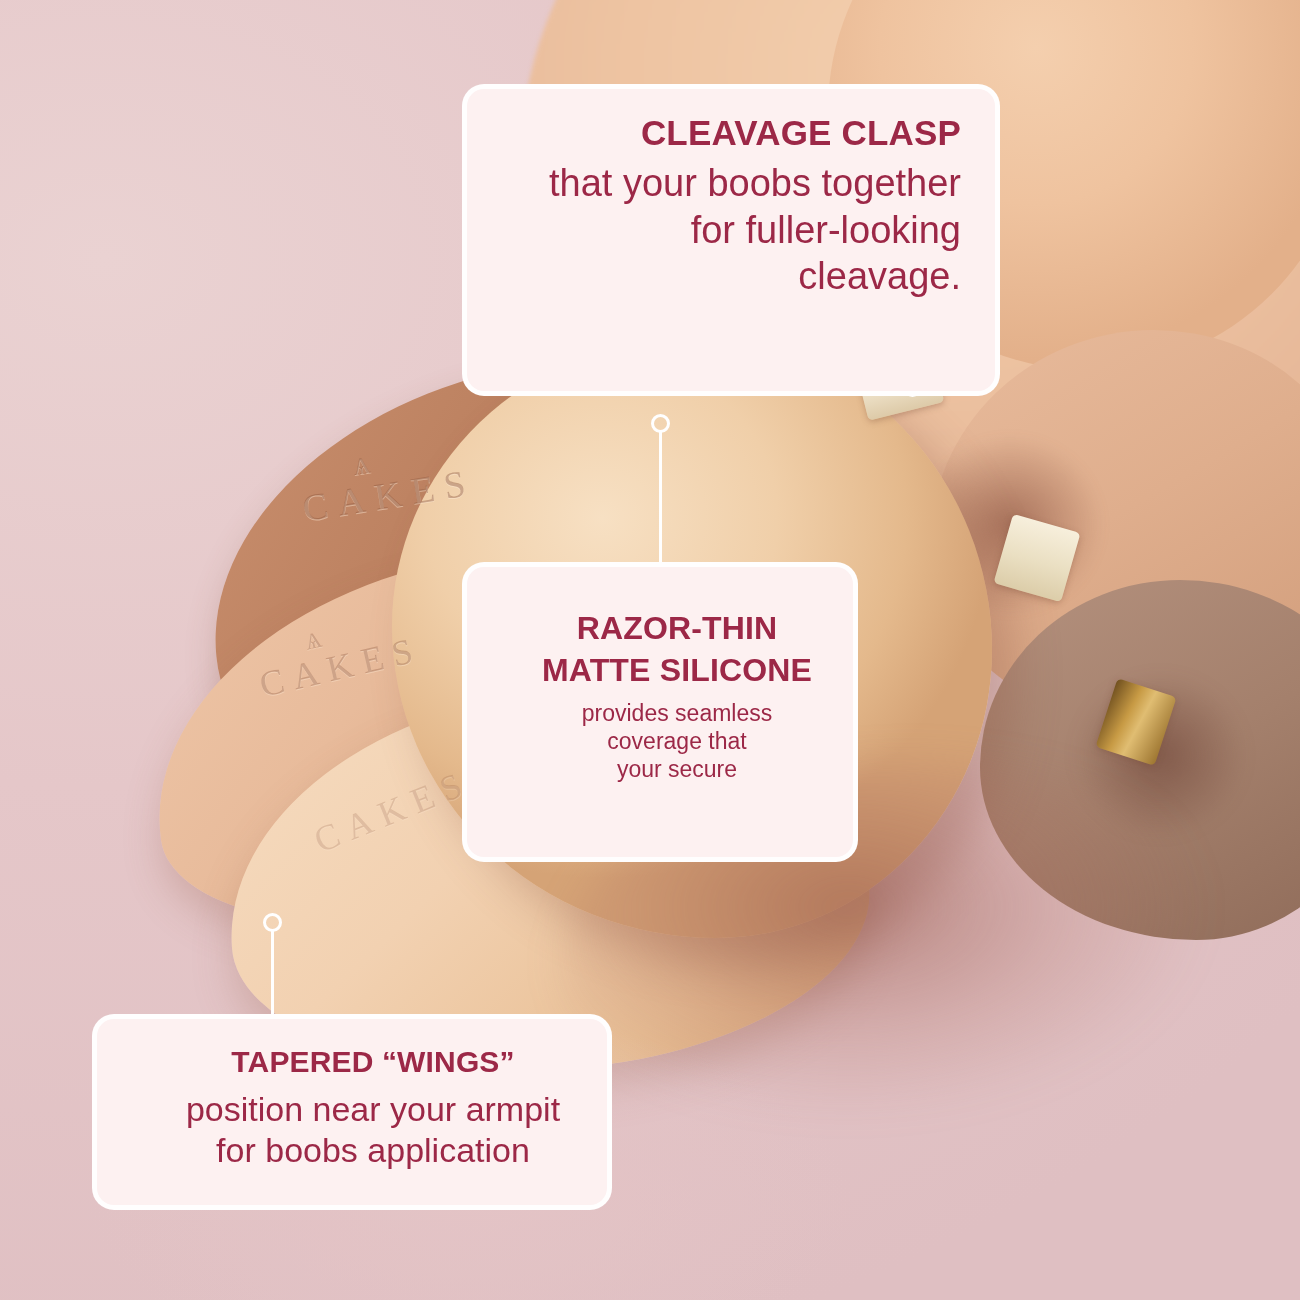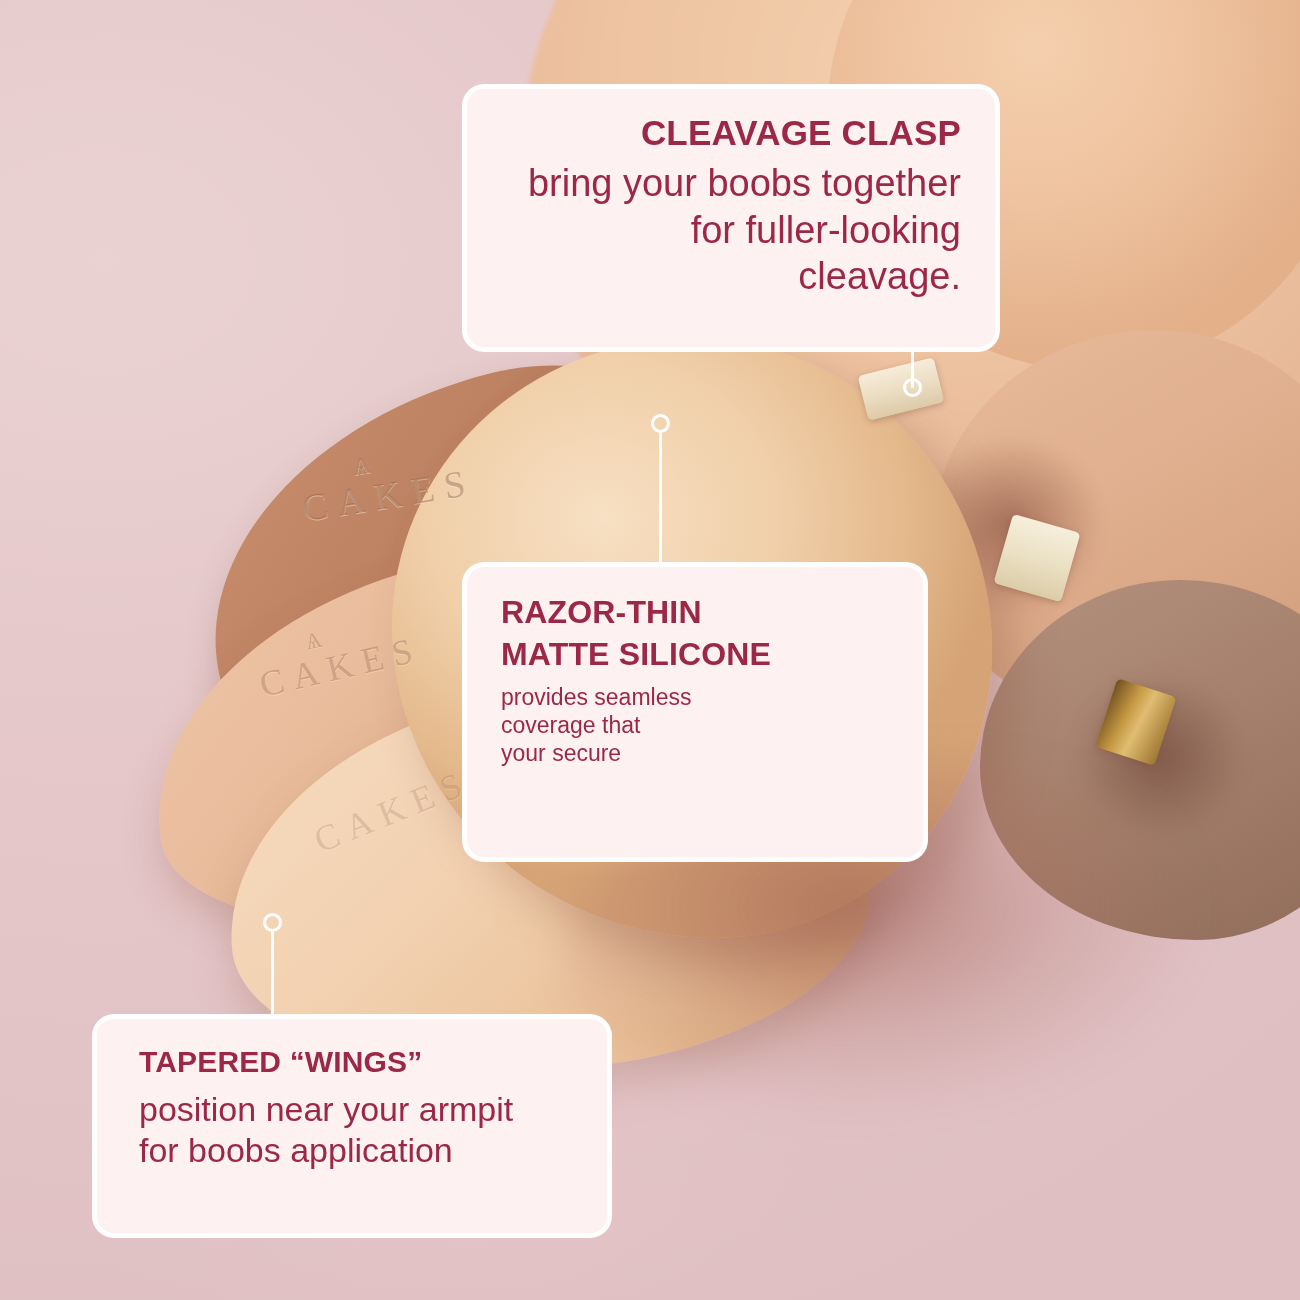--- a/index.html
+++ b/index.html
@@ -205,42 +205,42 @@
   .callout .body {
     font-weight: 400;
     line-height: 1.22;
     display: block;
   }
   .callout .body span { display: block; }
 
   
   #callout-cleavage {
     left: 462px; top: 84px;
-    width: 538px; height: 268px;
+    width: 538px; height: 312px;
     text-align: right;
     padding: 24px 34px 20px 30px;
   }
   #callout-cleavage .heading { font-size: 35px; margin-bottom: 8px; }
   #callout-cleavage .body { font-size: 38px; }
 
   
   #callout-silicone {
     left: 462px; top: 562px;
-    width: 466px; height: 300px;
-    text-align: left;
-    padding: 28px 0 24px 34px;
+    width: 396px; height: 300px;
+    text-align: center;
+    padding: 44px 0 24px 34px;
   }
   #callout-silicone .heading { font-size: 32px; margin-bottom: 10px; }
   #callout-silicone .body { font-size: 23px; }
 
   
   #callout-wings {
     left: 92px; top: 1014px;
-    width: 520px; height: 224px;
-    text-align: left;
+    width: 520px; height: 196px;
+    text-align: center;
     padding: 26px 0 22px 42px;
   }
   #callout-wings .heading { font-size: 30px; margin-bottom: 10px; }
   #callout-wings .body { font-size: 34px; }
 </style>
 </head>
 <body>
 
 <div id="stage">
 
@@ -282,21 +282,21 @@
 
   <div class="leader" style="left:659px; top:430px; height:134px;"></div>
   <div class="dot" style="left:651px; top:414px;"></div>
 
   <div class="leader" style="left:271px; top:930px; height:86px;"></div>
   <div class="dot" style="left:263px; top:913px;"></div>
 
   <div class="callout" id="callout-cleavage">
     <span class="heading">CLEAVAGE CLASP</span>
     <span class="body">
-      <span>bring your boobs together</span>
+      <span>that your boobs together</span>
       <span>for fuller-looking</span>
       <span>cleavage.</span>
     </span>
   </div>
 
   <div class="callout" id="callout-silicone">
     <span class="heading">
       <span style="display: block;">RAZOR-THIN</span>
       <span style="display: block; margin-top: 6px;">MATTE SILICONE</span>
     </span>

